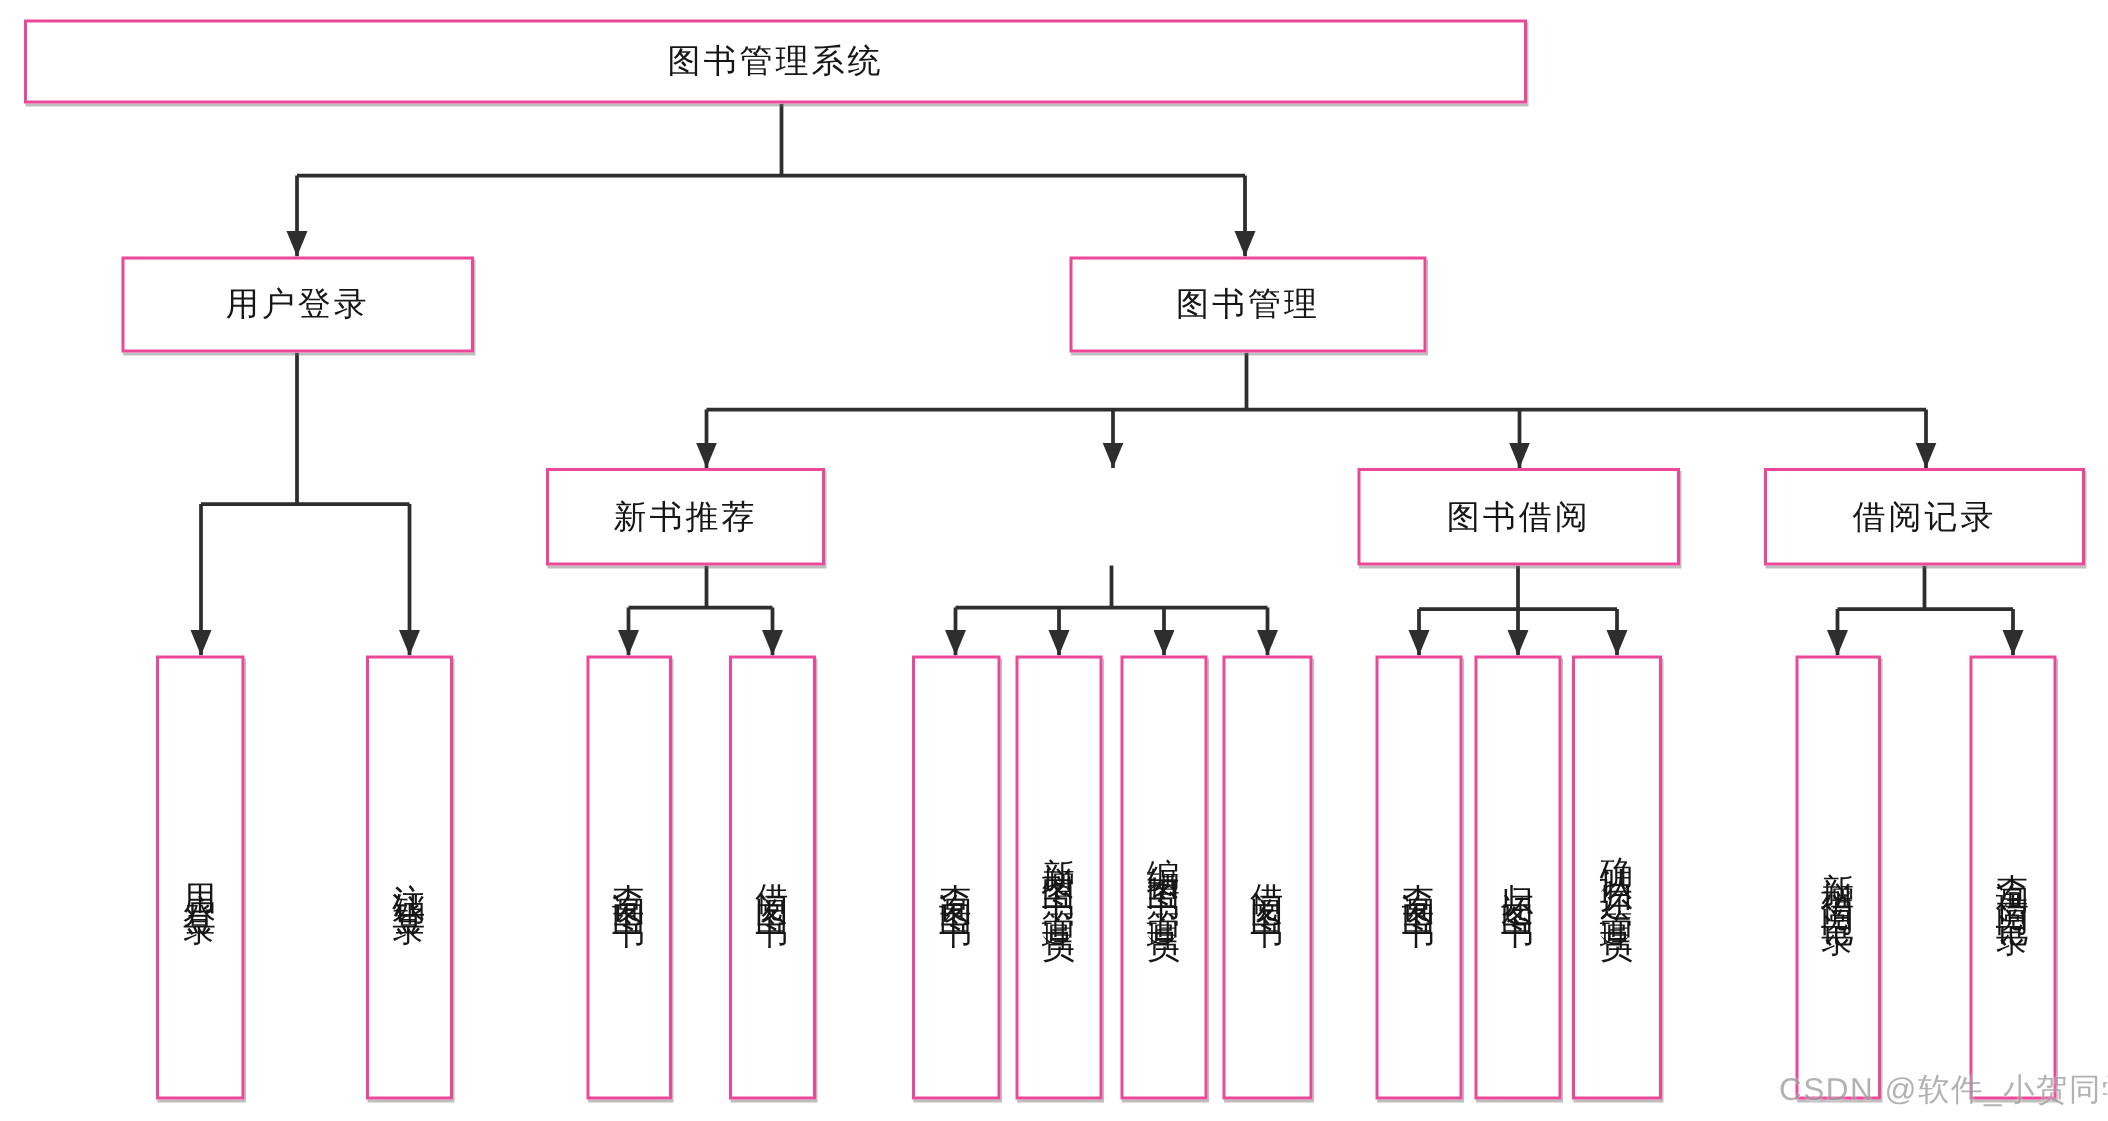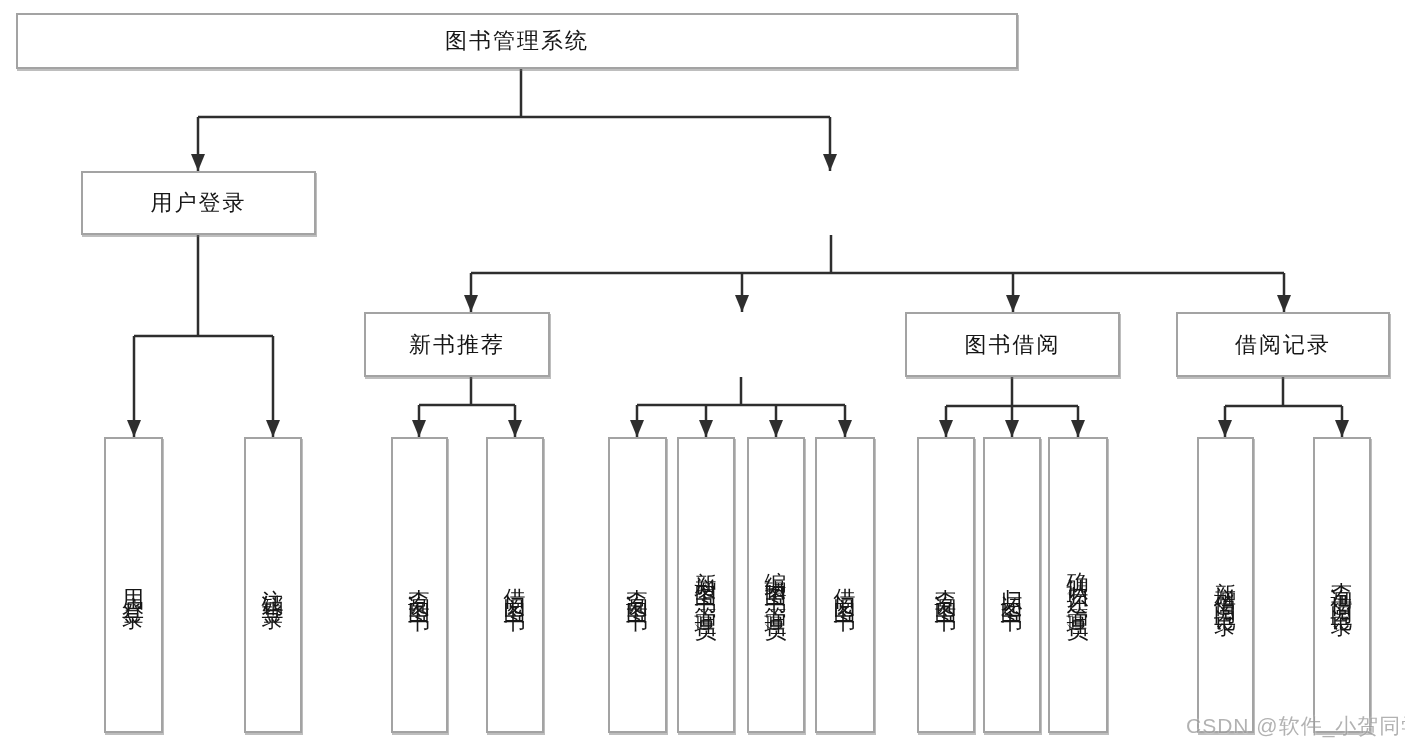--- a/index.html
+++ b/index.html
@@ -3,21 +3,21 @@
 <meta charset="utf-8">
 <style>
   html,body { margin:0; padding:0; background:#ffffff; }
   .stage {
     position:relative; width:1405px; height:747px; background:#ffffff;
     font-family:"Liberation Sans", sans-serif; overflow:hidden;
   }
   svg.connectors { position:absolute; left:0; top:0; z-index:1; }
   .node {
     position:absolute; box-sizing:border-box; z-index:2;
-    border:2px solid #a3a3a3; background:#ffffff; color:#161616;
+    border:2px solid #ec4899; background:#ffffff; color:#161616;
     display:flex; align-items:center; justify-content:center;
     box-shadow:1px 2px 0 rgba(110,110,110,0.45);
   }
   .hbox { font-size:22px; letter-spacing:2px; white-space:nowrap; }
   .vbox {
     font-size:22px; letter-spacing:7px; line-height:1.05;
     writing-mode:vertical-rl; text-orientation:mixed;
     padding:4px 0;
   }
   .watermark {
@@ -86,20 +86,21 @@
         <path d="M1283 377 L1283 406 M1225 406 L1342 406"></path>
         <line x1="1225" y1="406" x2="1225" y2="437" marker-end="url(#arw)"></line>
         <line x1="1342" y1="406" x2="1342" y2="437" marker-end="url(#arw)"></line>
       </g>
     </g>
   </svg>
 
   <div class="node hbox" style="left:16px;top:13px;width:1002px;height:56px">图书管理系统</div>
 
   <div class="node hbox" style="left:81px;top:171px;width:235px;height:64px">用户登录</div>
+  <div class="node hbox" style="left:713px;top:171px;width:238px;height:64px">图书管理</div>
 
   <div class="node hbox" style="left:364px;top:312px;width:186px;height:65px">新书推荐</div>
   <div class="node hbox" style="left:905px;top:312px;width:215px;height:65px">图书借阅</div>
   <div class="node hbox" style="left:1176px;top:312px;width:214px;height:65px">借阅记录</div>
 
   <div class="node vbox" style="left:104px;top:437px;width:59px;height:296px">用户登录</div>
   <div class="node vbox" style="left:244px;top:437px;width:58px;height:296px">注销登录</div>
 
   <div class="node vbox" style="left:391px;top:437px;width:57px;height:296px">查询图书</div>
   <div class="node vbox" style="left:486px;top:437px;width:58px;height:296px">借阅图书</div>

